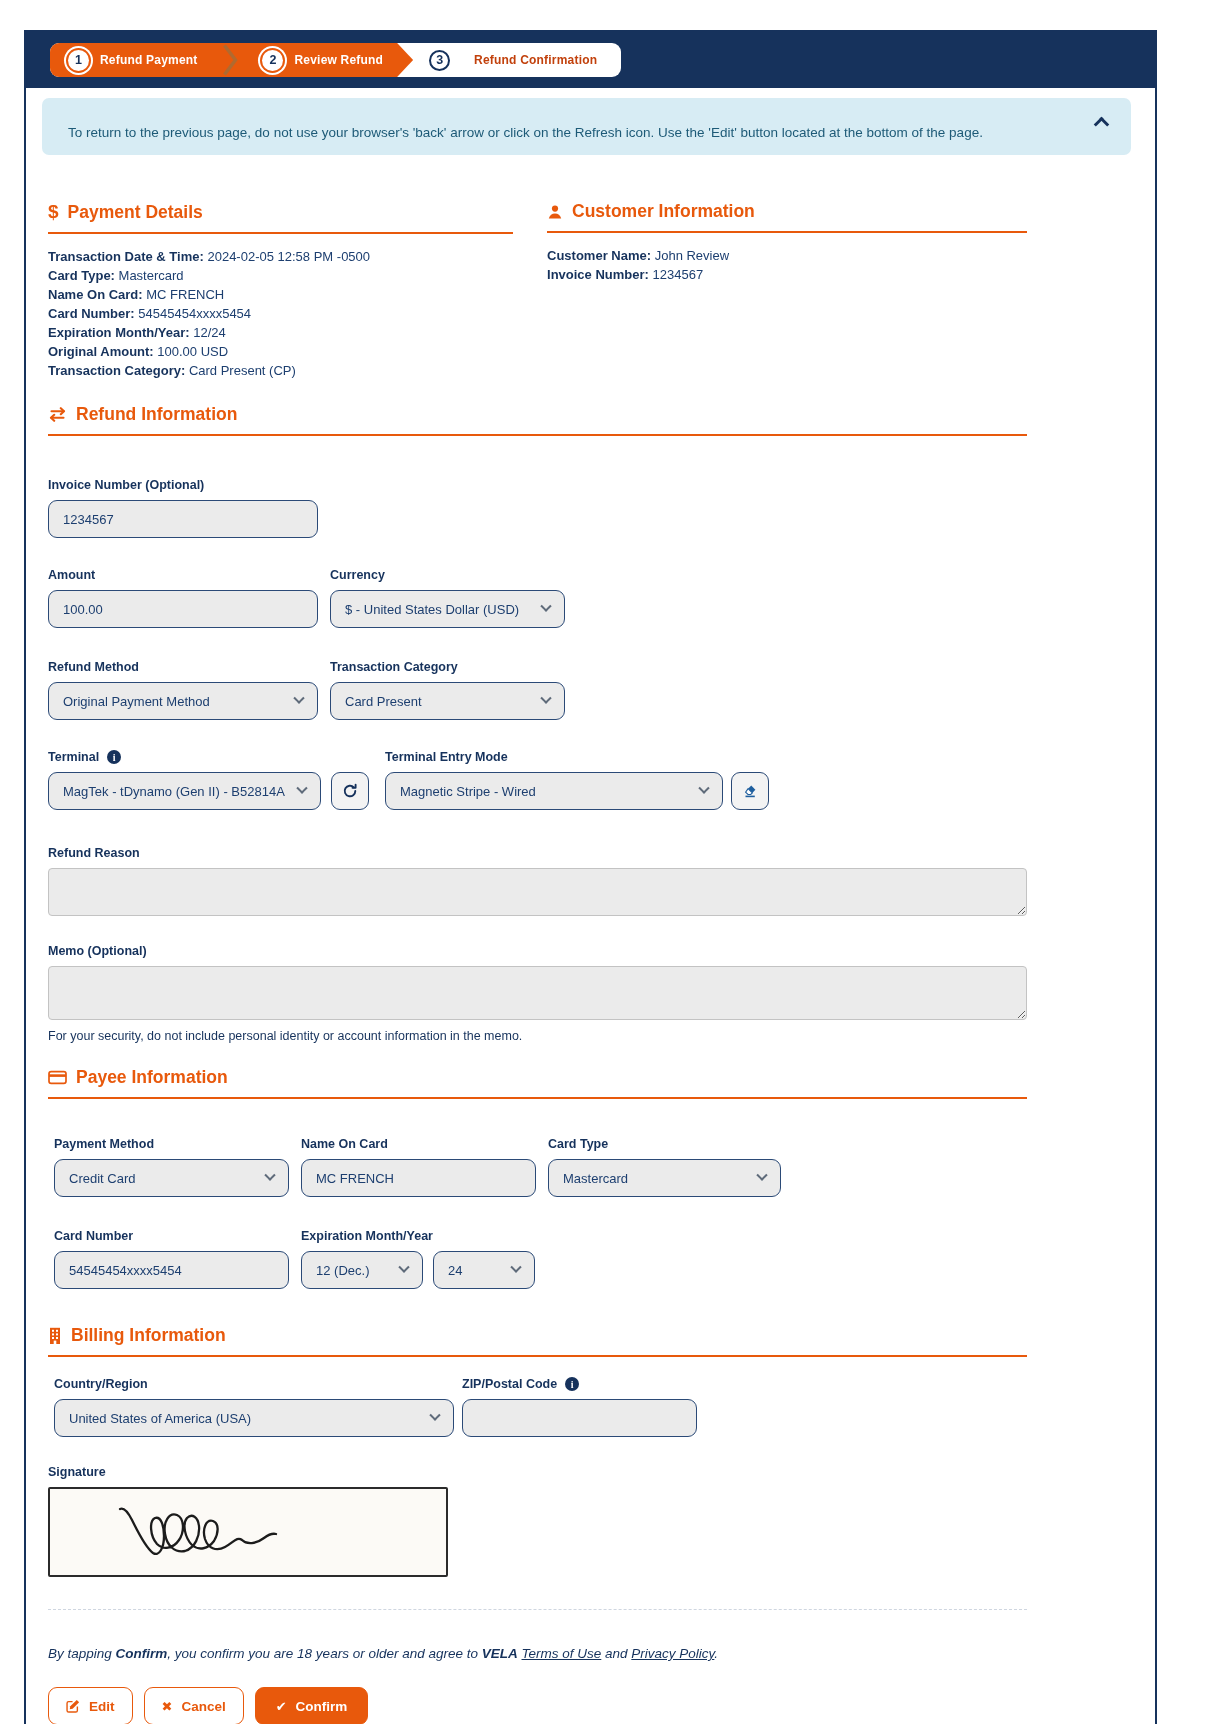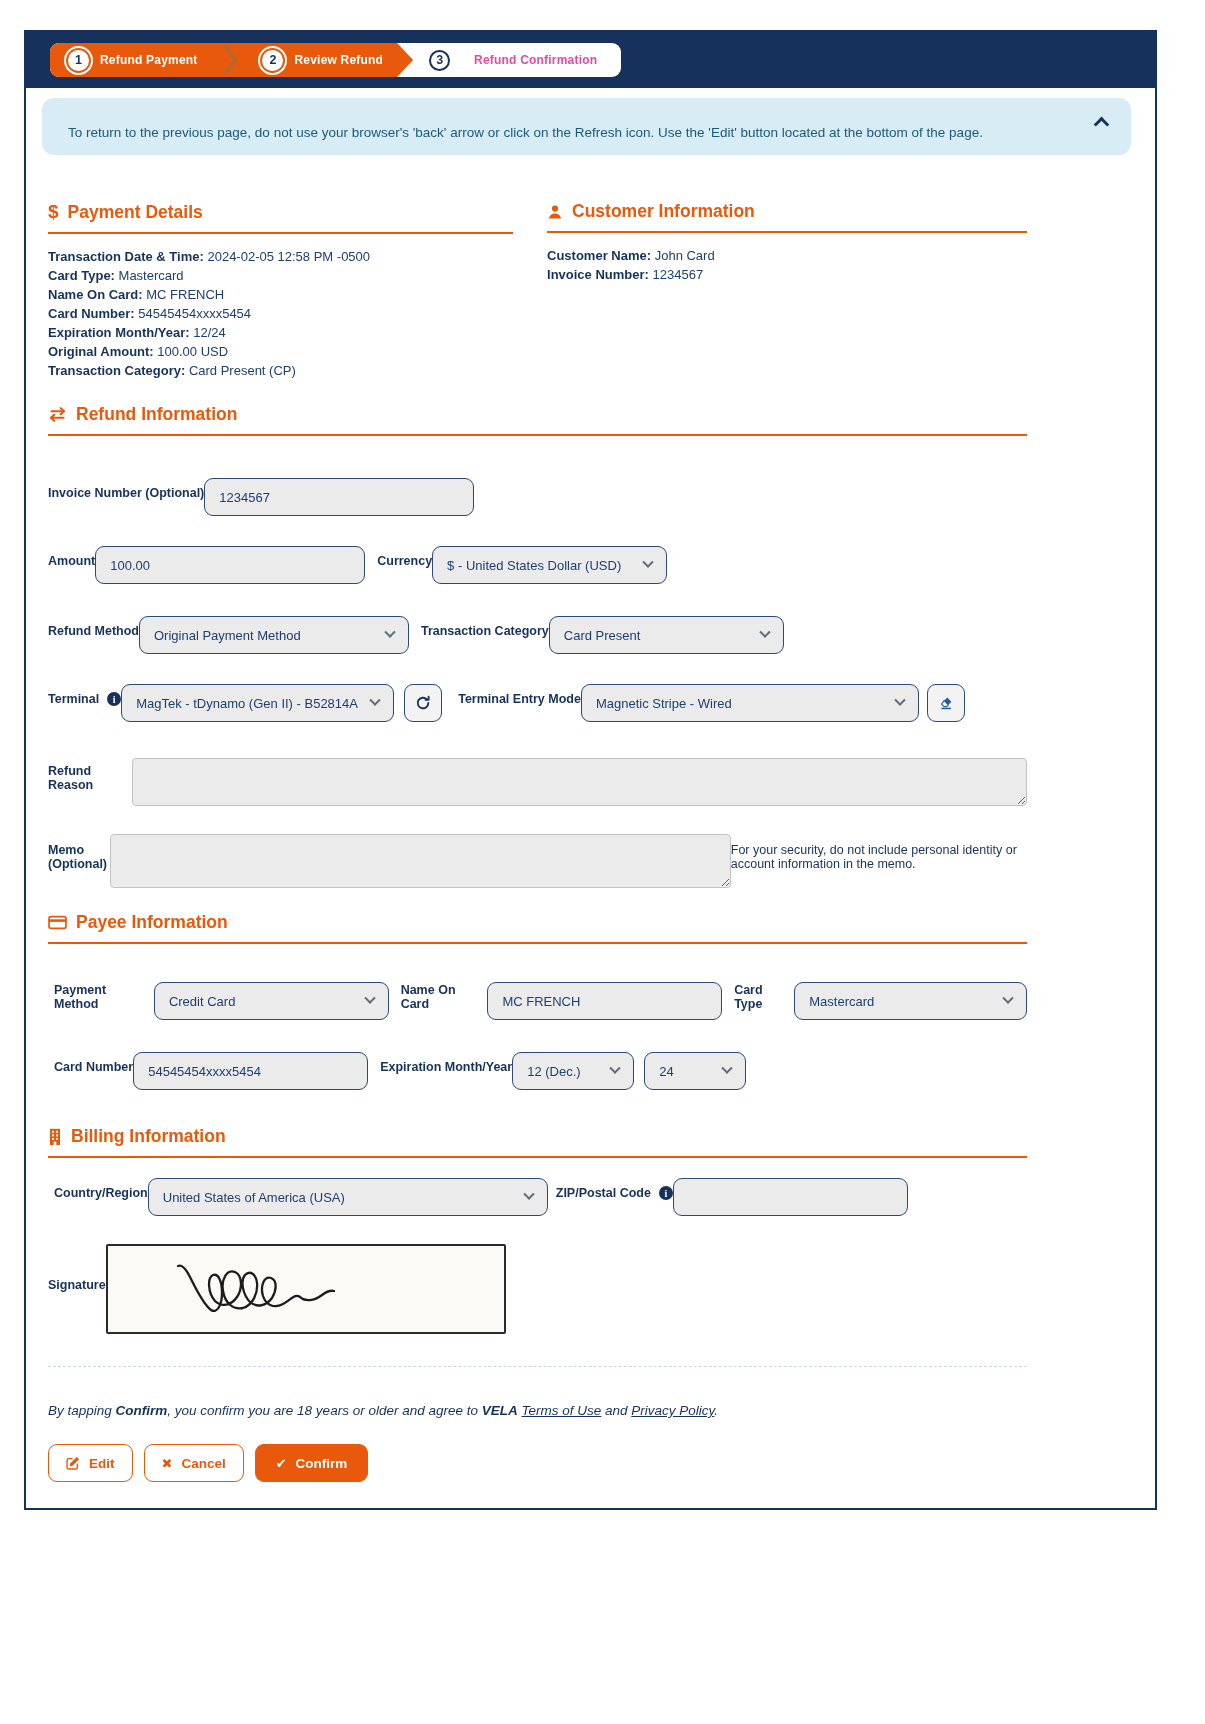--- a/index.html
+++ b/index.html
@@ -29,25 +29,25 @@
     font-size:12.5px; font-weight:700; display:flex; align-items:center; justify-content:center;
     box-shadow:0 0 0 2px #E8590C, 0 0 0 4px #ffffff; margin-left:4px;
   }
   .chev-sep { margin:0 20px 0 26px; flex:none; }
   .step3 { padding:0 24px 0 16px; }
   .snum3 {
     width:21px; height:21px; border-radius:50%; background:#fff; color:#16325C;
     border:2px solid #16325C; font-size:12.5px; font-weight:700;
     display:flex; align-items:center; justify-content:center;
   }
-  .step3 .step-label { color:#ec4899; font-weight:700;margin-left:24px; }
+  .step3 .step-label { color:#c2410c; font-weight:700;margin-left:24px; }
   
   .content { padding:10px 24px 26px 16px; }
   .banner {
-    background:#D7ECF4; border-radius:12px; padding:13px 18px 15px 26px;
+    background:#D7ECF4; border-radius:7px; padding:13px 18px 15px 26px;
     display:flex; justify-content:space-between; align-items:flex-start;
     margin-bottom:46px;
   }
   .banner-text { color:#1D5A77; font-size:13.5px; padding-top:14px; }
   .collapse-btn { background:none; border:none; cursor:pointer; padding:8px 6px; }
   .chevron-up { display:block; width:11px; height:11px; border-top:3px solid #16325C; border-right:3px solid #16325C; transform:rotate(-45deg); }
   .sections { padding:0 104px 0 6px; }
   
   .sec-head {
     display:flex; align-items:center; gap:9px; color:#E8590C;
@@ -59,21 +59,21 @@
   .two-col { display:flex; gap:34px; }
   .col-left { width:47.5%; }
   .col-right { flex:1; }
   .details { margin-top:13px; }
   .drow { font-size:13px; line-height:19px; color:#1D3F70; }
   .dlabel { font-weight:700; color:#16325C; }
   
   .section { margin-top:24px; }
   .flabel { font-size:12.5px; font-weight:700; color:#16325C; margin-bottom:8px; display:flex; align-items:center; gap:8px; }
   .fieldrow { display:flex; gap:12px; align-items:flex-end; }
-  .fgroup { display:flex; flex-direction:row; }
+  .fgroup { display:flex; flex-direction:column; }
   .mt42 { margin-top:42px; } .mt30 { margin-top:30px; } .mt32 { margin-top:32px; }
   .mt28 { margin-top:28px; } .mt36 { margin-top:36px; } .mt38 { margin-top:38px; } .mt40 { margin-top:20px; }
   .control {
     height:38px; border:1px solid #2B4A77; border-radius:9px; background:#EBEBEB;
     display:flex; align-items:center; padding:0 14px; font-size:13px; color:#1D3F70;
     font-family:"Liberation Sans","DejaVu Sans",sans-serif;
   }
   input.control { display:block; }
   .select { justify-content:space-between; gap:8px; cursor:pointer; }
   .chevron-down { width:8px; height:8px; border-right:2px solid #5F6B7A; border-bottom:2px solid #5F6B7A; transform:rotate(45deg) translate(-2px,-2px); flex:none; }
@@ -170,21 +170,21 @@
         </div>
         <div class="col-right">
           <div class="sec-head">
             <svg width="16" height="16" viewBox="0 0 16 16" fill="#E8590C">
                 <circle cx="8" cy="4.6" r="3.1"></circle>
                 <path d="M1.8 14.6c.7-3.4 3.2-5.2 6.2-5.2s5.5 1.8 6.2 5.2z"></path>
               </svg>
             <span>Customer Information</span>
           </div>
           <div class="details">
-            <div class="drow"><span class="dlabel">Customer Name:</span> <span>John Card</span></div>
+            <div class="drow"><span class="dlabel">Customer Name:</span> <span>John Review</span></div>
             <div class="drow"><span class="dlabel">Invoice Number:</span> <span>1234567</span></div>
           </div>
         </div>
       </div>
 
       <div class="section">
         <div class="sec-head">
           <svg width="19" height="15" viewBox="0 0 19 15" fill="none" stroke="#E8590C" stroke-width="2.1" stroke-linecap="round" stroke-linejoin="round">
               <path d="M3.5 4.2h12.2"></path>
               <path d="M12.8 1.2l3.2 3-3.2 3"></path>

